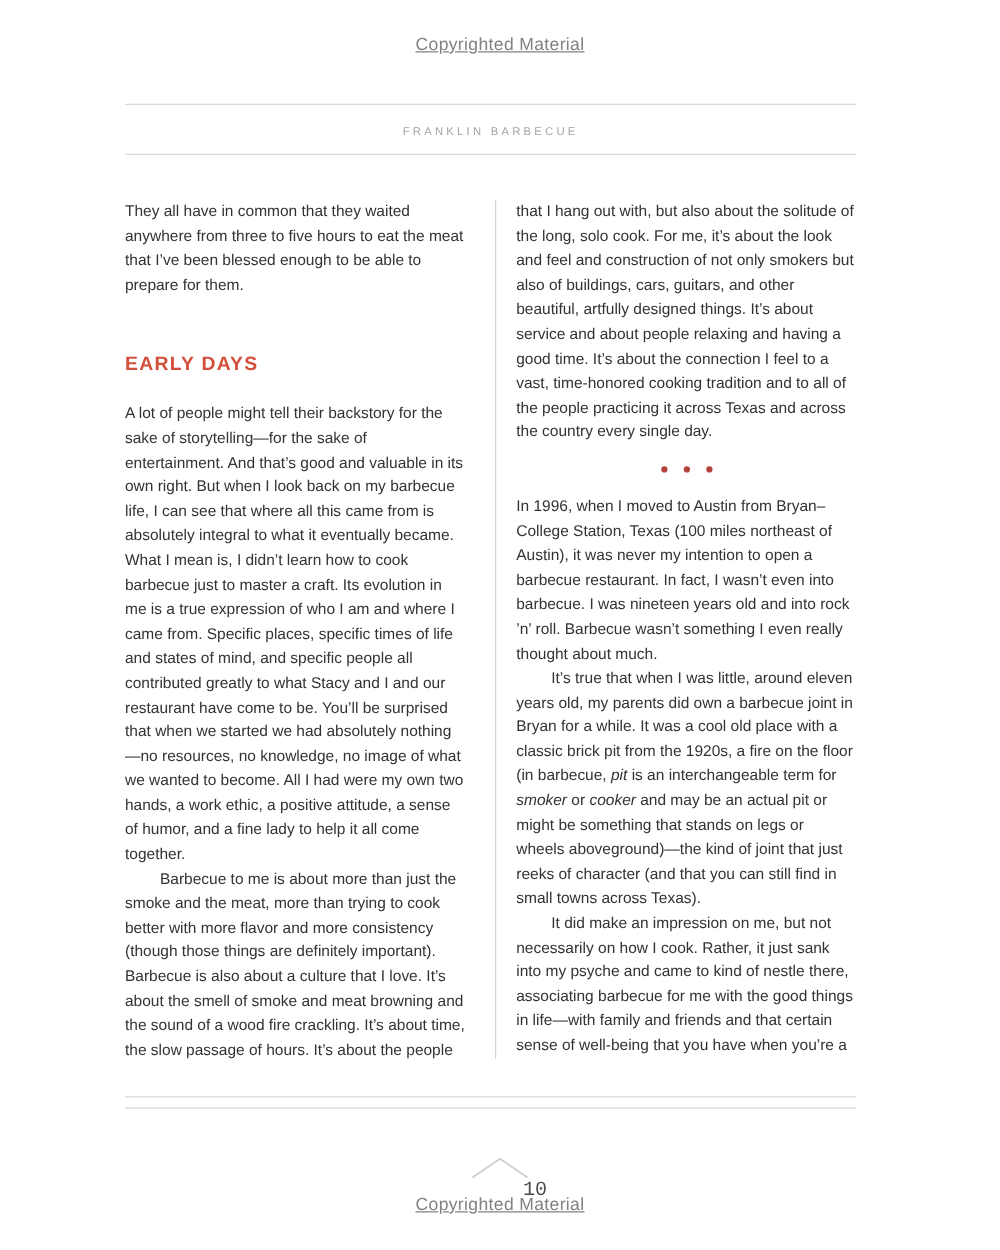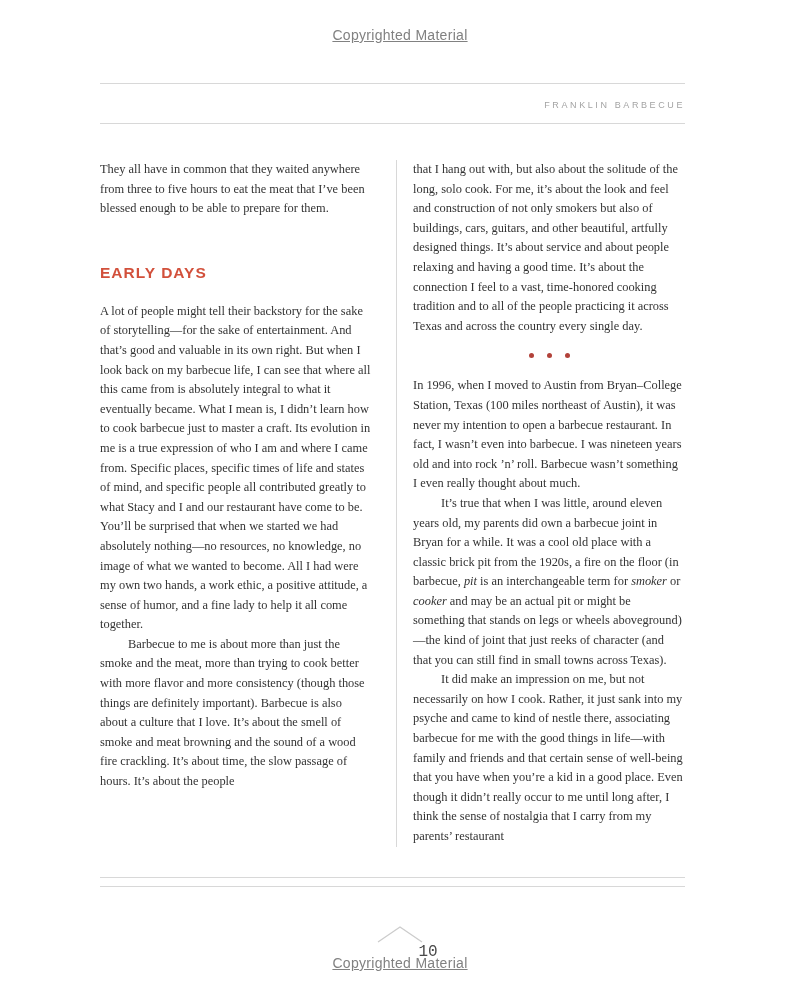--- a/index.html
+++ b/index.html
@@ -11,28 +11,28 @@
     font-size:14px; color:var(--muted); letter-spacing:.3px;text-decoration:underline; }
   .copyright-top { top:27px; }
   .copyright-bottom { top:955px; }
   .rule { position:absolute; left:100px; width:585px; height:0;
     border-top:1px solid var(--rule); }
   .rule-header-top { top:83px; }
   .rule-header-bottom { top:123px; }
   .rule-footer-1 { top:877px; }
   .rule-footer-2 { top:886px; }
   .running-header { position:absolute; top:100px; left:100px; width:585px;
-    text-align:right; font-size:9px; letter-spacing:2.6px; color:var(--header-gray); }
+    text-align:center; font-size:9px; letter-spacing:2.6px; color:var(--header-gray); }
   .content { position:absolute; top:160px; left:100px; width:585px; height:690px;
     overflow:hidden; display:flex; justify-content:space-between; }
   .column { width:272px; }
   .column-divider { position:absolute; top:0; left:296px; width:1px; height:687px;
     background:var(--rule); }
   .content { position:absolute; }
-  p.body-p { margin:0; font-family:Liberation Serif, serif; font-size:12.4px;
+  p.body-p { margin:0; font-family:Liberation Sans, sans-serif; font-size:12.4px;
     line-height:19.6px; color:var(--body); text-align:left; }
   p.body-p.indent { text-indent:28px; }
   p.body-p em { font-style:italic; }
   h2.section-heading { margin:45px 0 20px 0; font-family:"Liberation Sans", sans-serif;
     font-size:15.5px; font-weight:bold; letter-spacing:1px; color:var(--accent); }
   .dots { display:flex; justify-content:center; gap:13px; margin:17px 0 17px 0; height:6px; }
   .dot { width:5px; height:5px; border-radius:50%; background:var(--dots); }
   .chevron { position:absolute; top:925px; left:376px; width:48px; height:18px; }
   .page-number { position:absolute; top:943px; left:0; width:100%; text-align:center;
     font-family:Liberation Mono, monospace; font-size:16px; color:var(--pagenum);padding-left:28px; }

